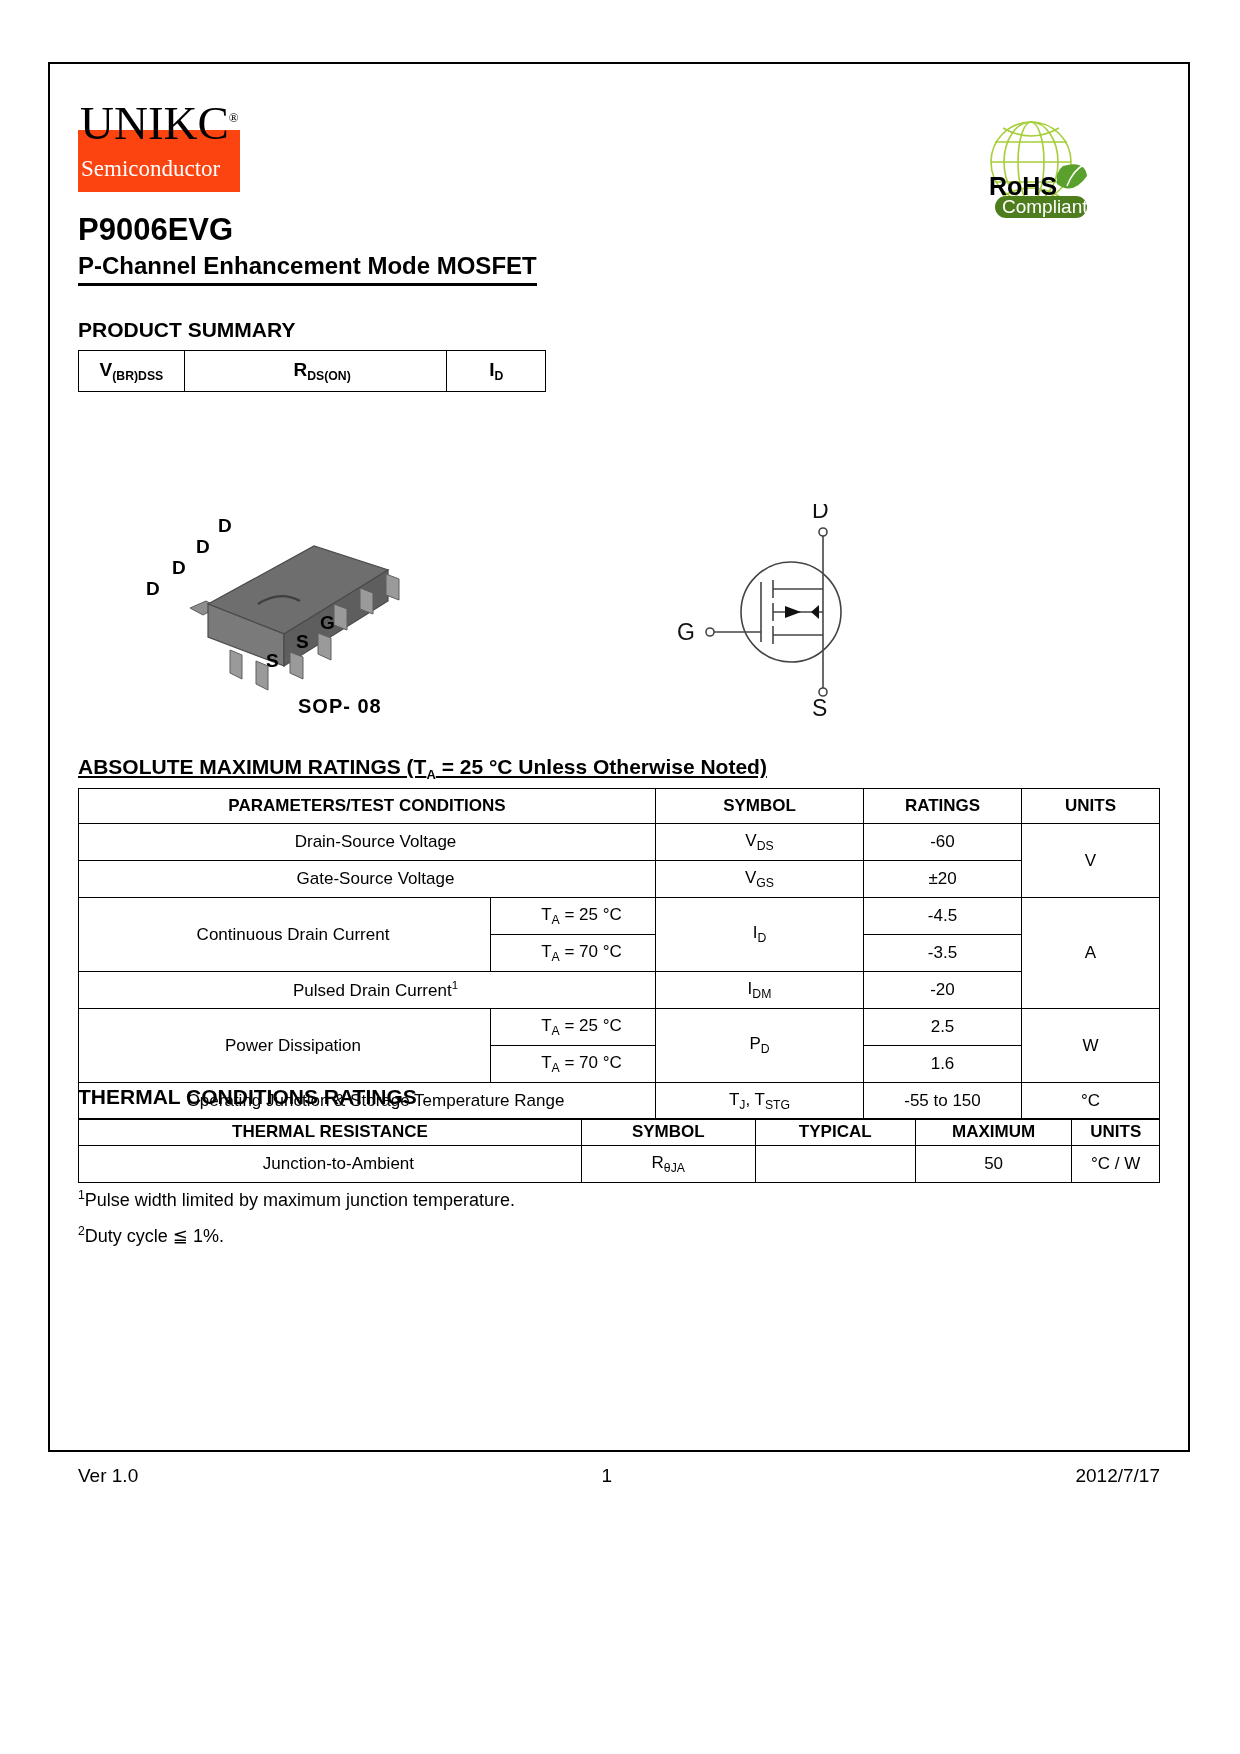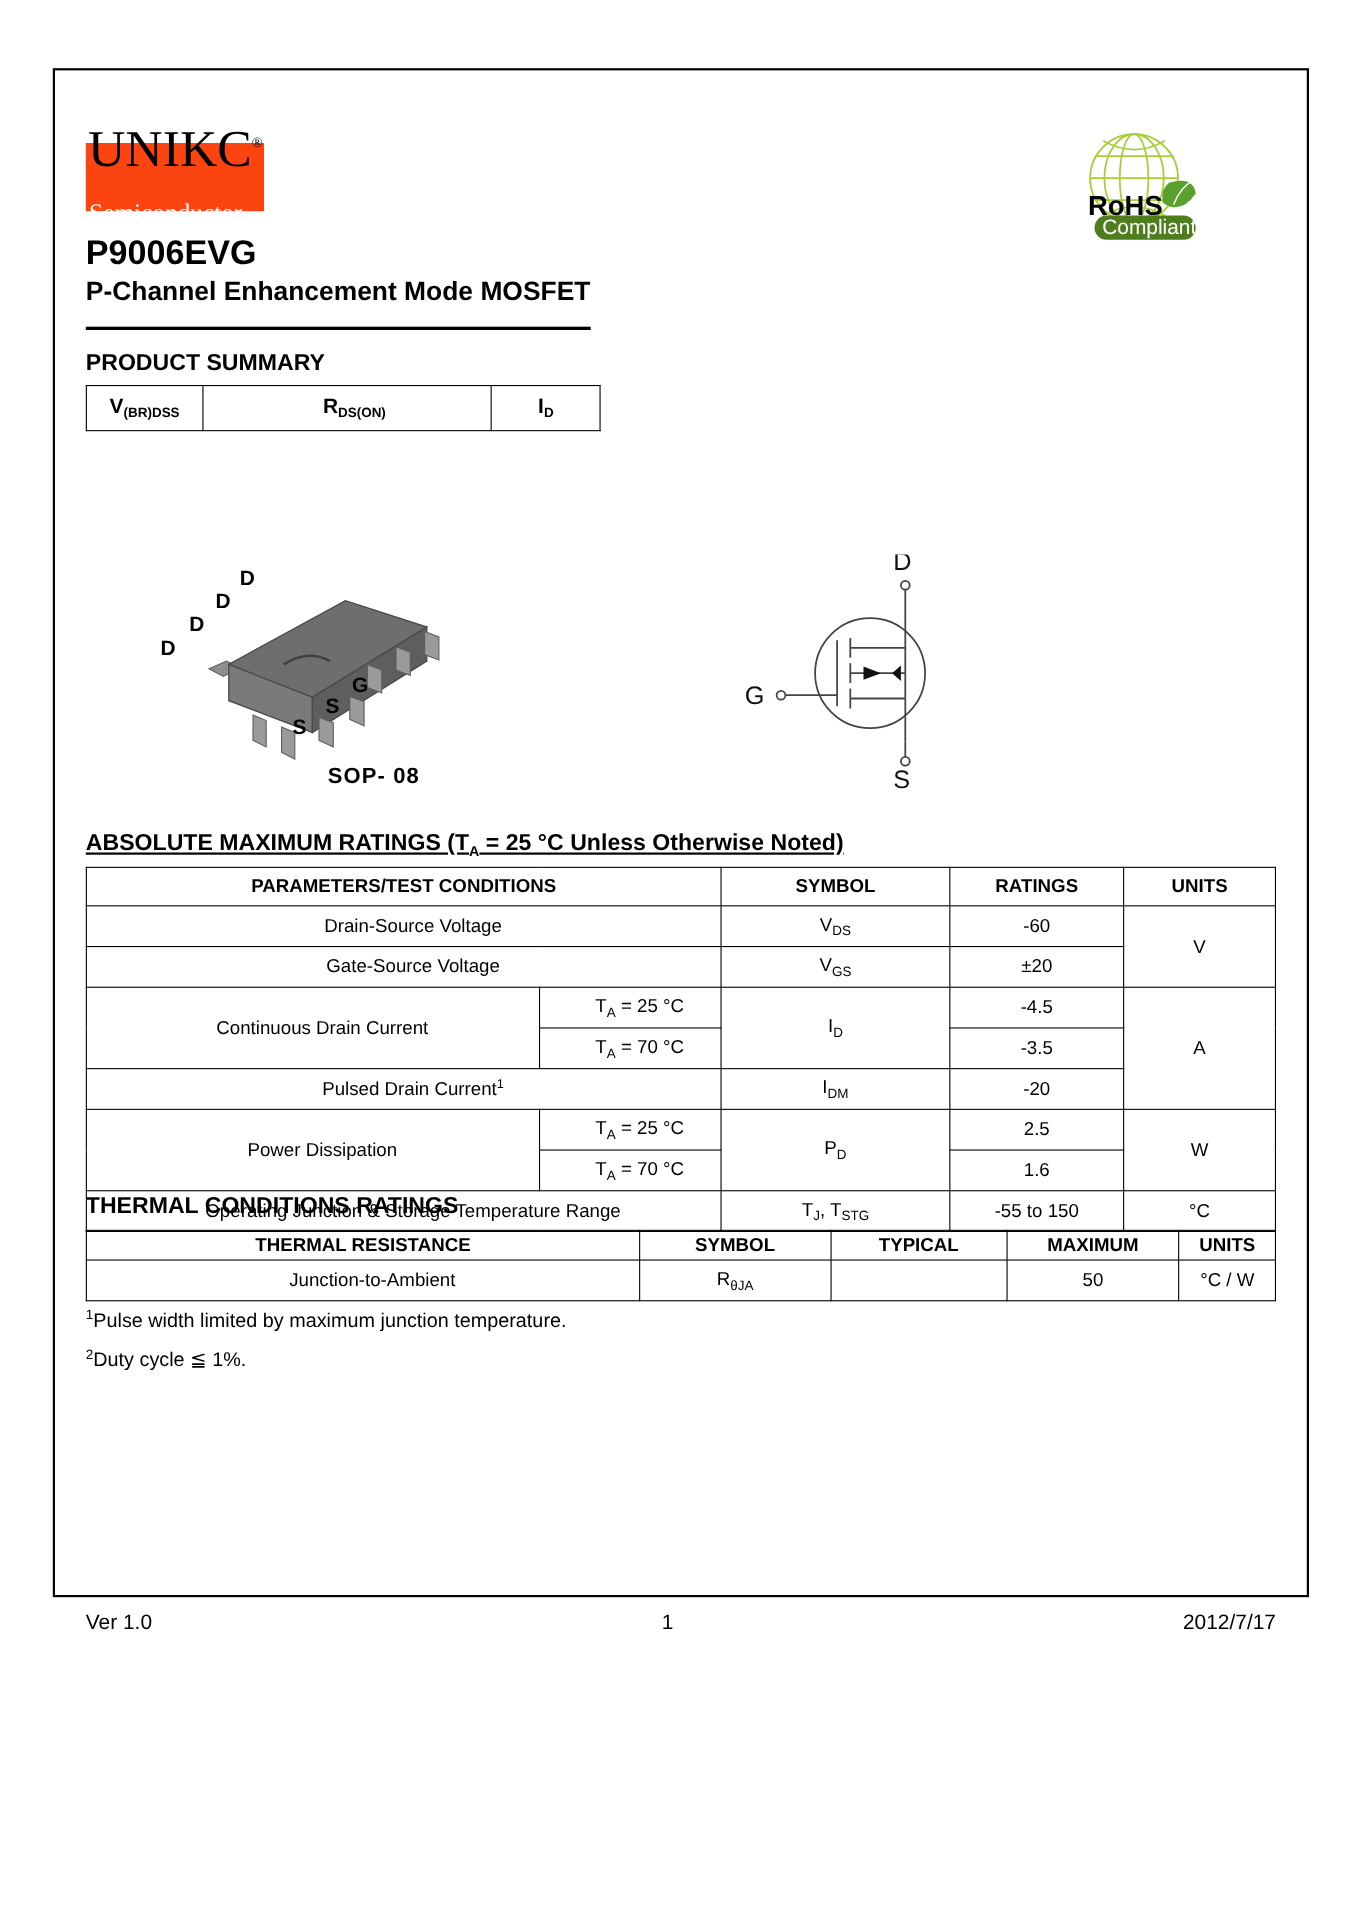--- a/index.html
+++ b/index.html
@@ -27,21 +27,21 @@
   .logo-orange{
     position:absolute;
     left:0; top:38px;
     width:162px; height:62px;
     background:#fc4410;
   }
   .logo-unikc{
     position:relative;
     font-family:"Liberation Serif", serif;
     font-size:47px;
-    line-height:75px;
+    line-height:52px;
     letter-spacing:0px;
     font-weight:400;
     color:#000;
     z-index:2;
     padding-left:2px;
   }
   .logo-tm{ font-size:13px; vertical-align:super; }
   .logo-semi{
     position:relative;
     z-index:2;
@@ -60,21 +60,21 @@
   .part-title{
     position:absolute; left:78px; top:212px;
     font-size:31px; font-weight:bold; letter-spacing:0px;
   }
   .subtitle-wrap{
     position:absolute; left:78px; top:252px;
     width:505px;
   }
   .subtitle{
     font-size:24px; font-weight:bold;
-    padding-bottom:17px;
+    padding-bottom:3px;
     border-bottom:3px solid #000;
     display:inline-block;
   }
 
   .sec-head{
     font-size:21px; font-weight:bold;
     letter-spacing:0px;
   }
   .sec-head sub{ font-size:13px; }
 

